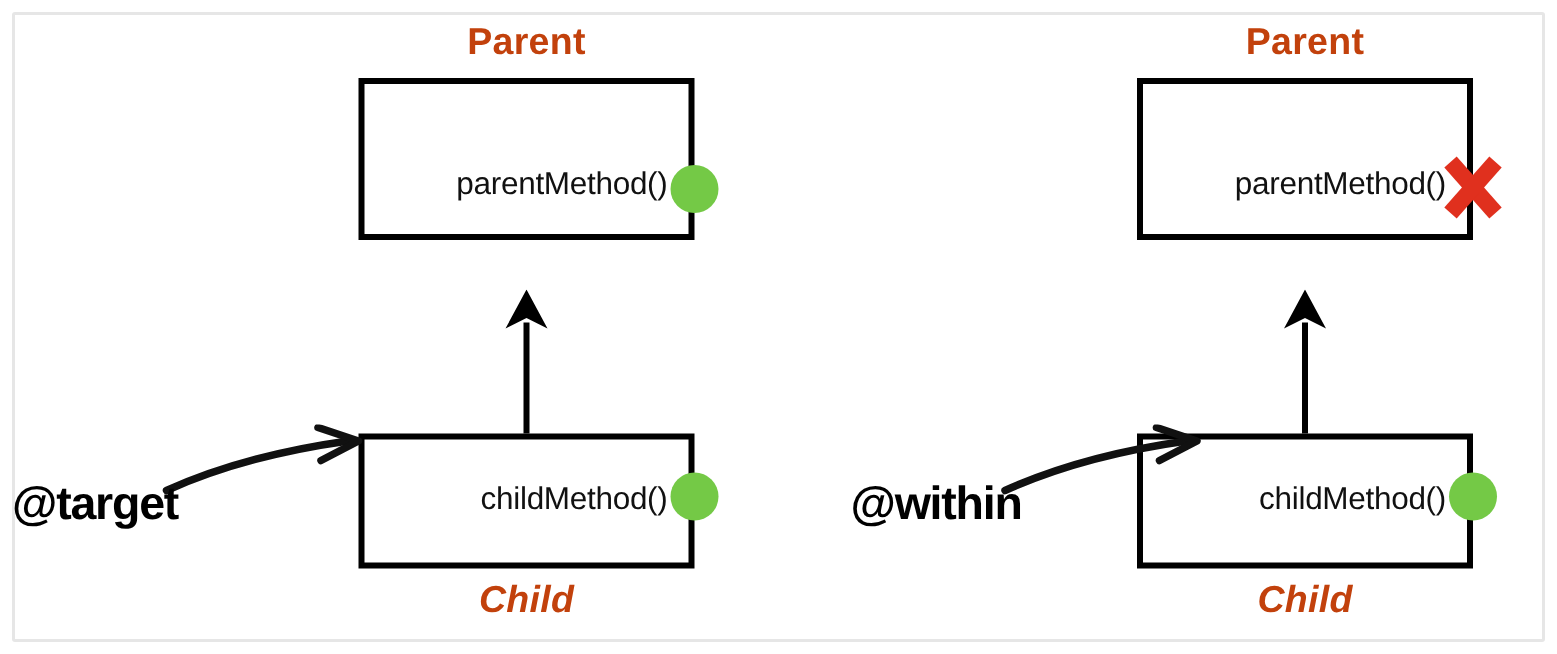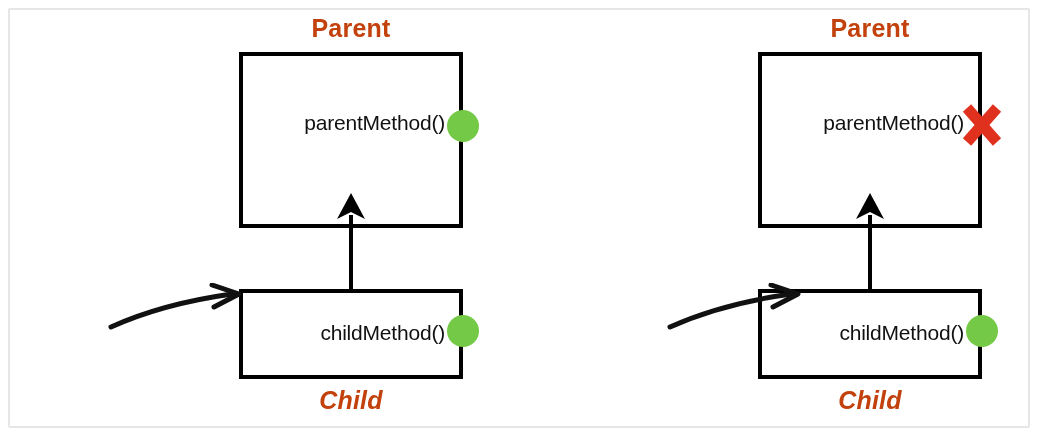--- a/index.html
+++ b/index.html
@@ -40,21 +40,21 @@
   .class-box {
     position: absolute;
     box-sizing: border-box;
     background: #ffffff;
     border: 4px solid #000000;
   }
   .box-parent {
     left: 239px;
     top: 52px;
     width: 224px;
-    height: 176px;
+    height: 108px;
   }
   .box-child {
     left: 239px;
     top: 289px;
     width: 224px;
     height: 90px;
     padding-left: 43px;
   }
   
   .method-label {
@@ -178,20 +178,21 @@
       <div class="marker-dot"></div>
     </div>
 
     <div class="class-caption caption-child">Child</div>
 
     <svg class="anno-arrow" viewBox="0 0 145 48">
       <path d="M3 44 C 34 30, 74 18, 124 11" stroke="#111" stroke-width="5" fill="none" stroke-linecap="round"></path>
       <path d="M104 2 L131 11 L106 24" stroke="#111" stroke-width="5" fill="none" stroke-linecap="round" stroke-linejoin="round"></path>
     </svg>
 
+    <div class="anno-label">@target</div>
   </div>
 
   <div class="panel right">
 
     <div class="class-caption caption-parent">Parent</div>
 
     <div class="class-box box-parent">
       <span class="method-label">parentMethod()</span>
     </div>
 
@@ -213,15 +214,16 @@
       <div class="marker-dot"></div>
     </div>
 
     <div class="class-caption caption-child">Child</div>
 
     <svg class="anno-arrow" viewBox="0 0 145 48">
       <path d="M3 44 C 34 30, 74 18, 124 11" stroke="#111" stroke-width="5" fill="none" stroke-linecap="round"></path>
       <path d="M104 2 L131 11 L106 24" stroke="#111" stroke-width="5" fill="none" stroke-linecap="round" stroke-linejoin="round"></path>
     </svg>
 
+    <div class="anno-label">@within</div>
   </div>
 
 </div>
 
 </body></html>

